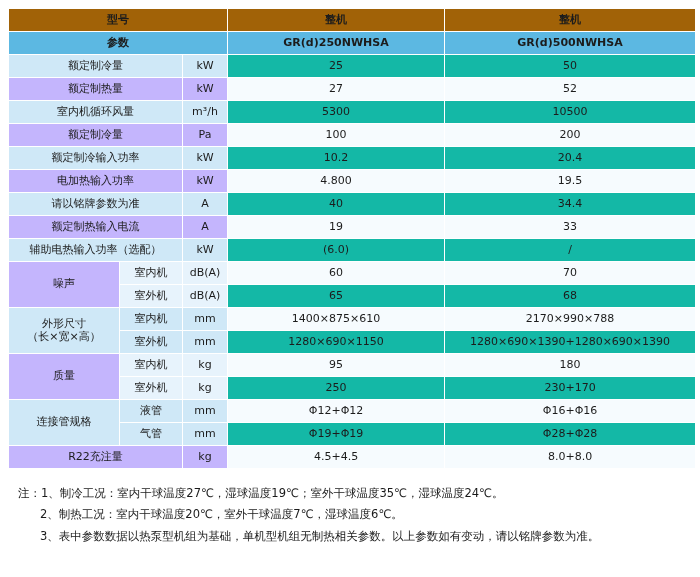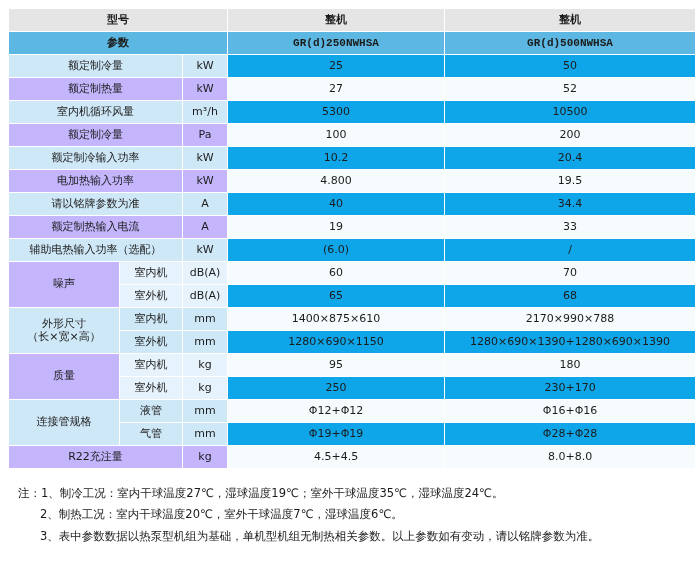--- a/index.html
+++ b/index.html
@@ -38,25 +38,25 @@
     overflow: hidden;
   }
   
   .c-label   { width: 110px; }
   .c-sub     { width: 62px; }
   .c-unit    { width: 44px; }
   .c-v1      { width: 216px; }
   .c-v2      { width: 250px; }
 
   
-  .hdr-dark   { background: #e5e5e5; color: #ffffff; font-weight: bold; font-size: 12px; }
-  .hdr-mid    { background: #5cb8e2; color: #ffffff; font-weight: bold; font-size: 12px; font-family: Liberation Mono, monospace; }
+  .hdr-dark   { background: #a16207; color: #ffffff; font-weight: bold; font-size: 12px; }
+  .hdr-mid    { background: #5cb8e2; color: #ffffff; font-weight: bold; font-size: 12px; }
   .lbl-a      { background: #cfe8f7; }
   .lbl-b      { background: #c4b5fd; }
-  .val-a      { background: #0ea5e9; }
+  .val-a      { background: #14b8a6; }
   .val-b      { background: #f6fbfe; }
   .sub-a      { background: #cfe8f7; }
   .sub-b      { background: #e7f3fc; }
 
   .label-cell {
     font-size: 11.5px;
   }
   .label-two {
     line-height: 1.25;
     font-size: 11px;

